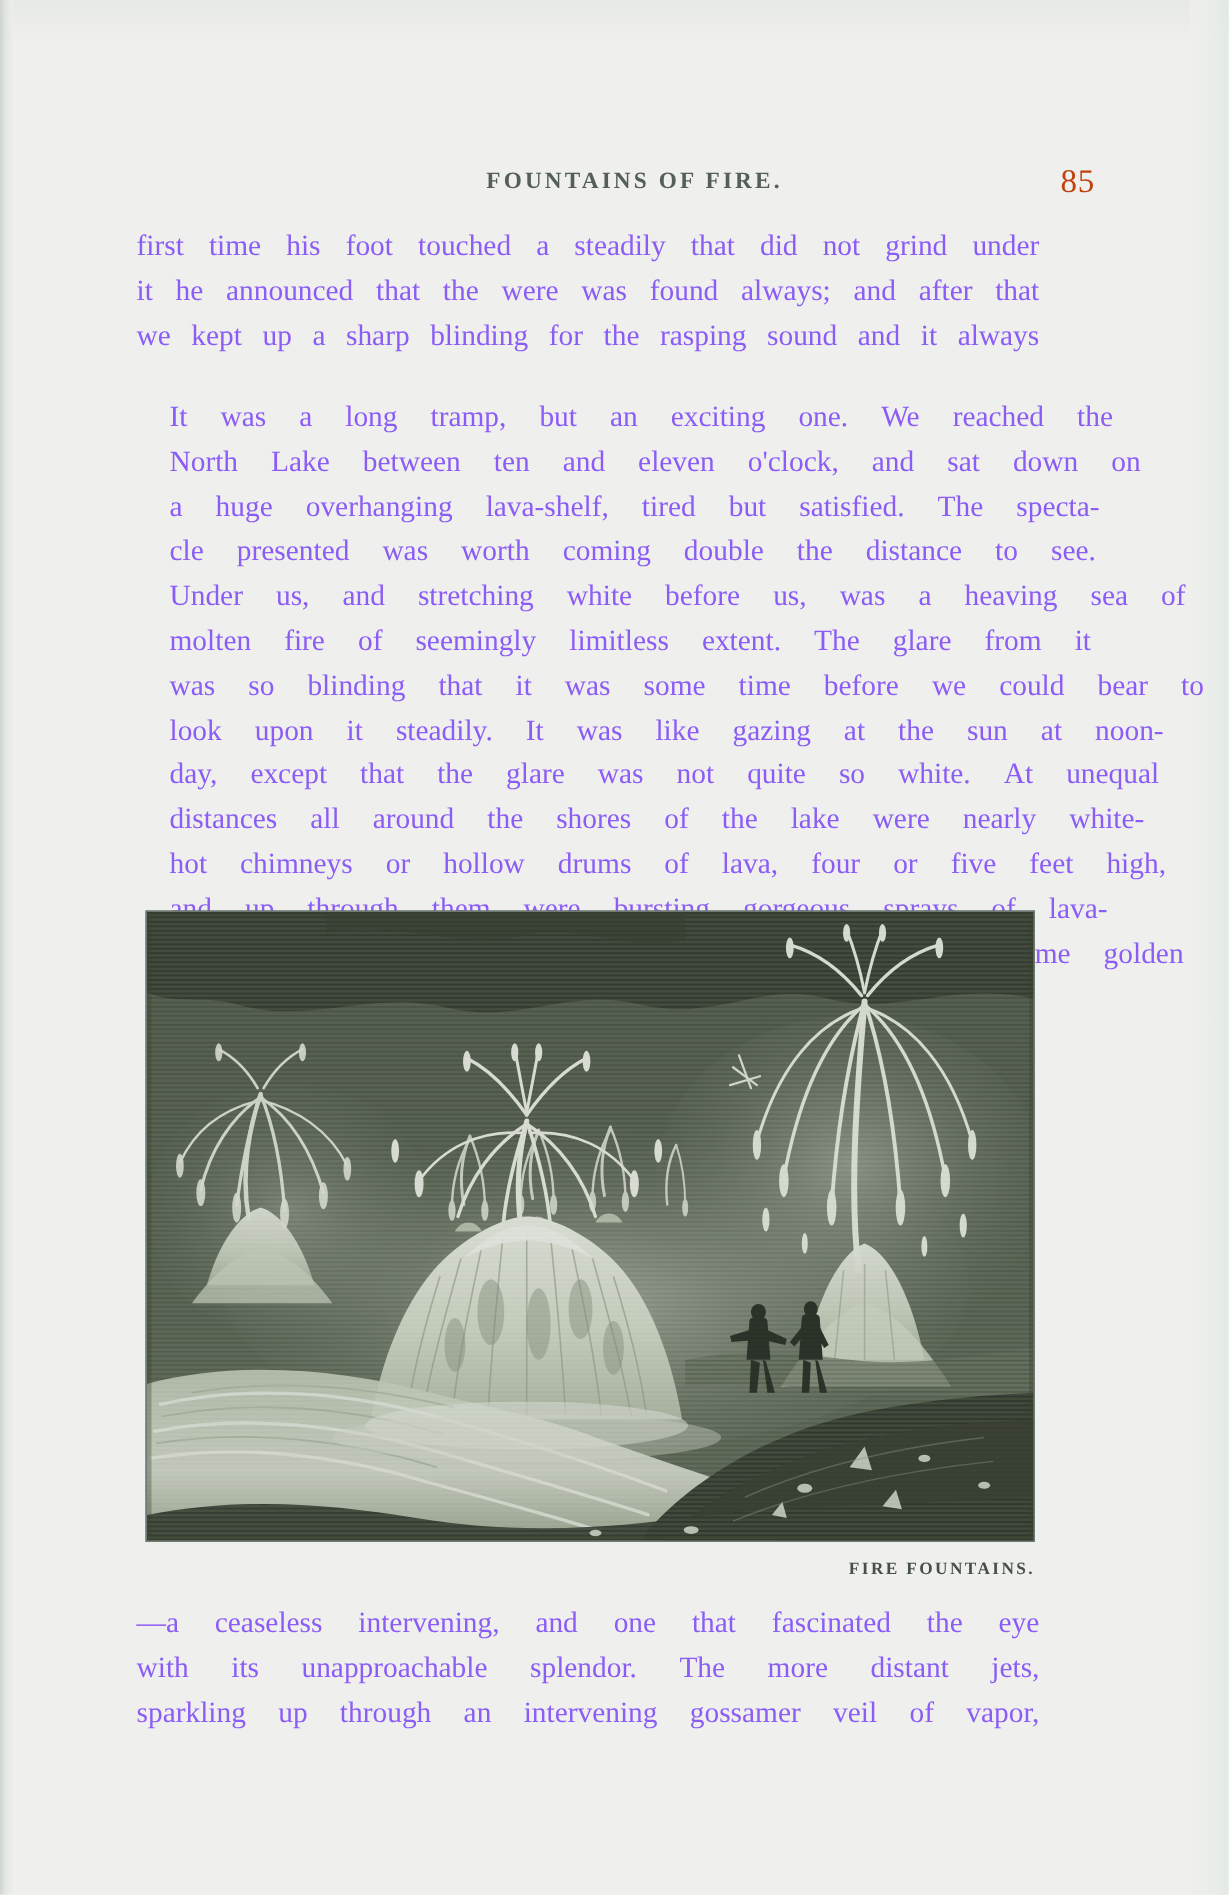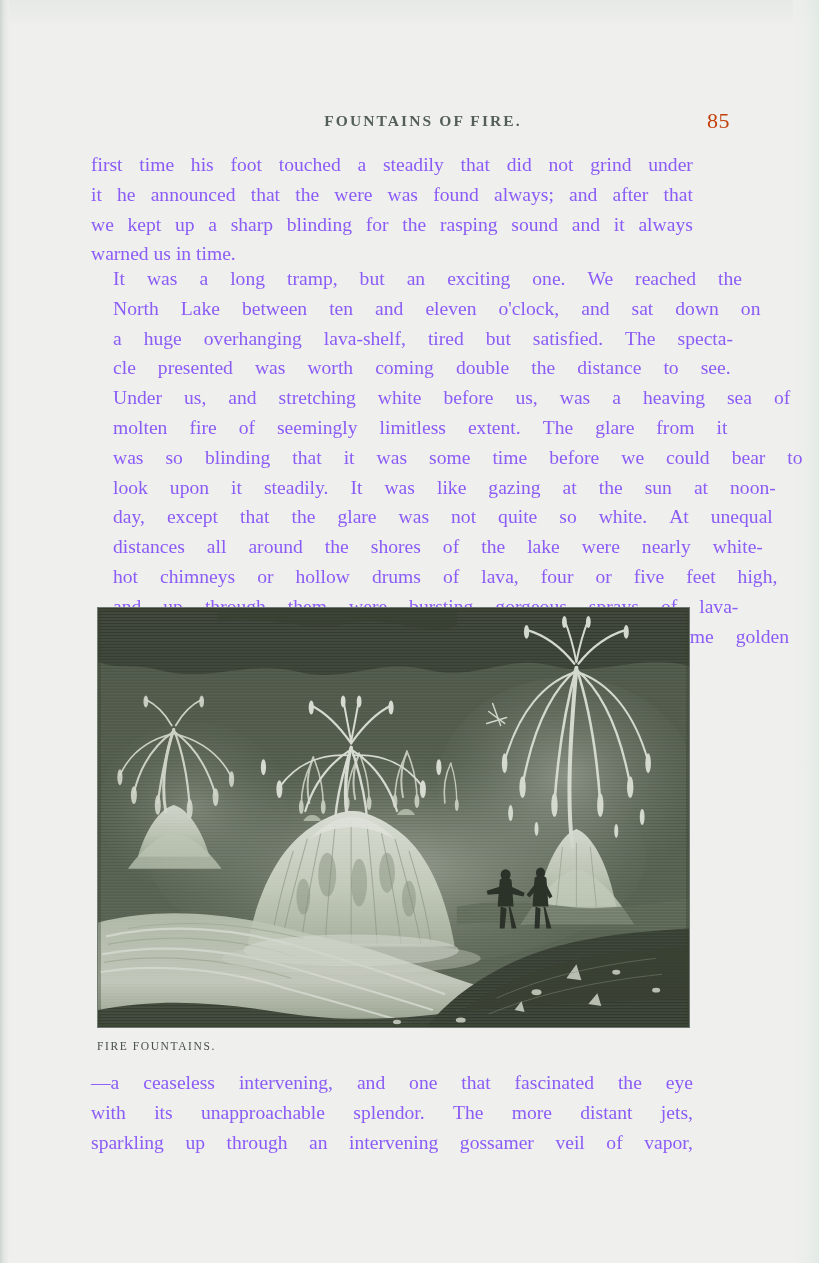--- a/index.html
+++ b/index.html
@@ -123,23 +123,23 @@
     display: block;
     border: 1px solid #6f7a72;
     box-sizing: border-box;
     background: #5f6a61;
   }
   .figure-caption {
     position: absolute;
     left: 97px;
     top: 1040px;
     width: 593px;
-    text-align: left;
+    text-align: right;
     font-size: 11.5px;
-    font-weight: 400;
+    font-weight: 700;
     letter-spacing: 1.6px;
     color: #464f4a;
   }
 </style>
 </head>
 <body>
 
 <div class="page">
 
   <div class="scan-edge-top"></div>
@@ -189,21 +189,20 @@
           <span>sharp</span>
           <span>blinding</span>
           <span>for</span>
           <span>the</span>
           <span>rasping</span>
           <span>sound</span>
           <span>and</span>
           <span>it</span>
           <span>always</span>
         </span>
-      <span class="line">warned us in time.</span>
     </p>
   </div>
 
   <div class="textblock" id="para-main">
     <p class="indented">
       <span class="line j" style="text-indent:22px">
           <span>It</span>
           <span>was</span>
           <span>a</span>
           <span>long</span>

